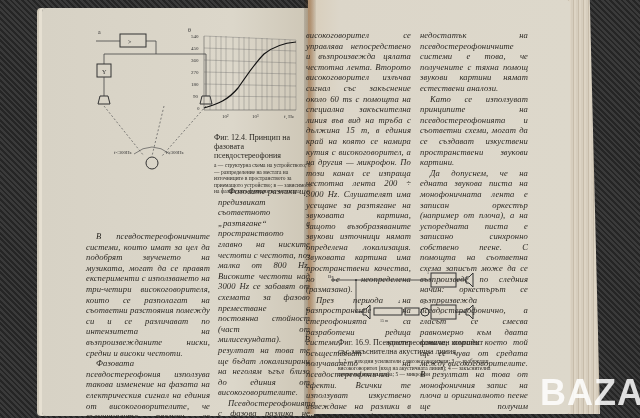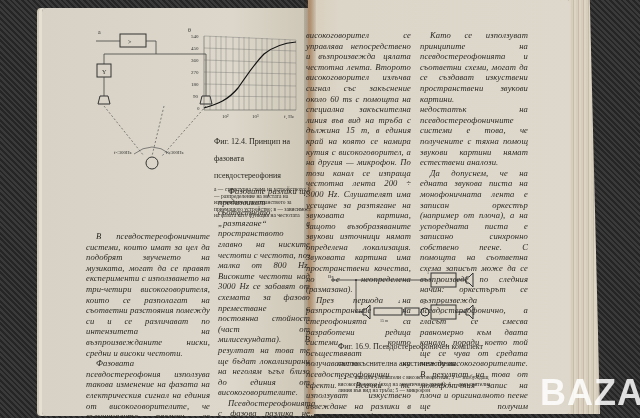--- a/index.html
+++ b/index.html
@@ -15,21 +15,21 @@
     background:linear-gradient(90deg,#c9a98a 0%,#d9cfbd 3%,#dcd6c9 12%,#ddd8cb 100%);
     border-radius:0 4px 4px 0;}
   .page-edge{position:absolute;left:528px;top:0;width:34px;height:414px;
     background:repeating-linear-gradient(90deg,#d6cdbd 0 2px,#c7bcaa 2px 3px,#ddd4c4 3px 5px);
     clip-path:polygon(0 0,70% 0,100% 100%,0 100%);}
   .spine{position:absolute;left:266px;top:0;width:12px;height:414px;
     background:linear-gradient(90deg,rgba(0,0,0,.12),rgba(120,80,40,.35),rgba(0,0,0,.05));}
   .col{position:absolute;font-size:8.6px;line-height:10.6px;text-align:justify;letter-spacing:.1px;}
   .col p{margin:0;text-indent:10px;font-style:italic;}
   .caption{position:absolute;font-size:7px;line-height:8.5px;}
-  .caption .title{font-size:8px;line-height:17px;}
+  .caption .title{font-size:8px;line-height:9px;}
   .caption .legend{font-size:5.5px;line-height:6.5px;margin-top:2px;}
   .pnum{position:absolute;font-size:10px;margin-top:44px;}
   .watermark{position:absolute;font-family:"Liberation Sans",sans-serif;font-weight:bold;
     font-size:36px;color:rgba(255,255,255,.85);letter-spacing:1px;}
   svg{position:absolute;overflow:visible;}
   .tick{font-size:6px;fill:#333;font-family:"Liberation Serif",serif;}
 </style>
 </head>
 <body>
 
@@ -120,22 +120,22 @@
     <p>Псевдостереофонията с фазова разлика не осъществява изразителна локализация на възобразяваните източници на звук, изисква слушателят да се намира в много ограничена зона за слушане и предизвиква доста противоречиви реакции у слушателите.</p>
 
   </div>
   <div class="pnum" style="left:48px;top:398px;">123</div>
 
   <div class="col" style="left:268px;top:30px;width:105px;">
     <p style="text-indent:0">високоговорител се управлява непосредствено и възпроизвежда цялата честотна лента. Второто високоговорител излъчва сигнал със закъснение около 60 ms с помощта на специална закъснителна линия във вид на тръба с дължина 15 m, в единия край на която се намира кутия с високоговорител, а на другия — микрофон. По този канал се изпраща честотна лента 200 ÷ 3000 Hz. Слушателят има усещане за разтягане на звуковата картина, защото възобразяваните звукови източници нямат определена локализация. Звуковата картина има пространствени качества, но е неопределена (размазана).</p>
     <p>През периода на разпространение на стереофонията са разработени редица системи, които осъществяват получаването на псевдостереофонични ефекти. Всички те използуват изкуствено въвеждане на разлики в интензитета, фазата и времето в различни комбинации. Общ</p>
   </div>
   <div class="col" style="left:382px;top:30px;width:108px;">
+    <p style="text-indent:0">недостатък на псевдостереофоничните системи е това, че получените с тяхна помощ звукови картини нямат естествени аналози.</p>
     <p>Като се използуват принципите на псевдостереофонията и съответни схеми, могат да се създават изкуствени пространствени звукови картини.</p>
-    <p style="text-indent:0">недостатък на псевдостереофоничните системи е това, че получените с тяхна помощ звукови картини нямат естествени аналози.</p>
     <p>Да допуснем, че на едната звукова писта на монофоничната лента е записан оркестър (например от плоча), а на успоредната писта е записано синхронно собствено пеене. С помощта на съответна схема записът може да се възпроизведе по следния начин: оркестърът се възпроизвежда псевдостереофонично, а гласът се смесва равномерно към двата канала, поради което той ще се чува от средата между високоговорителите. В резултат на това от монофоничния запис на плоча и оригиналното пеене ще получим пространствена звукова картина.</p>
   </div>
 
   <svg style="left:290px;top:270px;width:160px;height:55px" viewBox="0 0 160 55">
     <text x="0" y="8" class="tick" style="font-size:5px">Вх</text>
     <circle cx="5" cy="10" r="1.2" fill="none" stroke="#333"></circle>
     <line x1="6" y1="10" x2="103" y2="10" stroke="#333" stroke-width=".8"></line>
     <circle cx="28" cy="10" r="1" fill="#333"></circle>
     <rect x="103" y="3" width="25" height="14" fill="none" stroke="#333"></rect>
     <text x="111" y="13" class="tick">&gt;</text>

